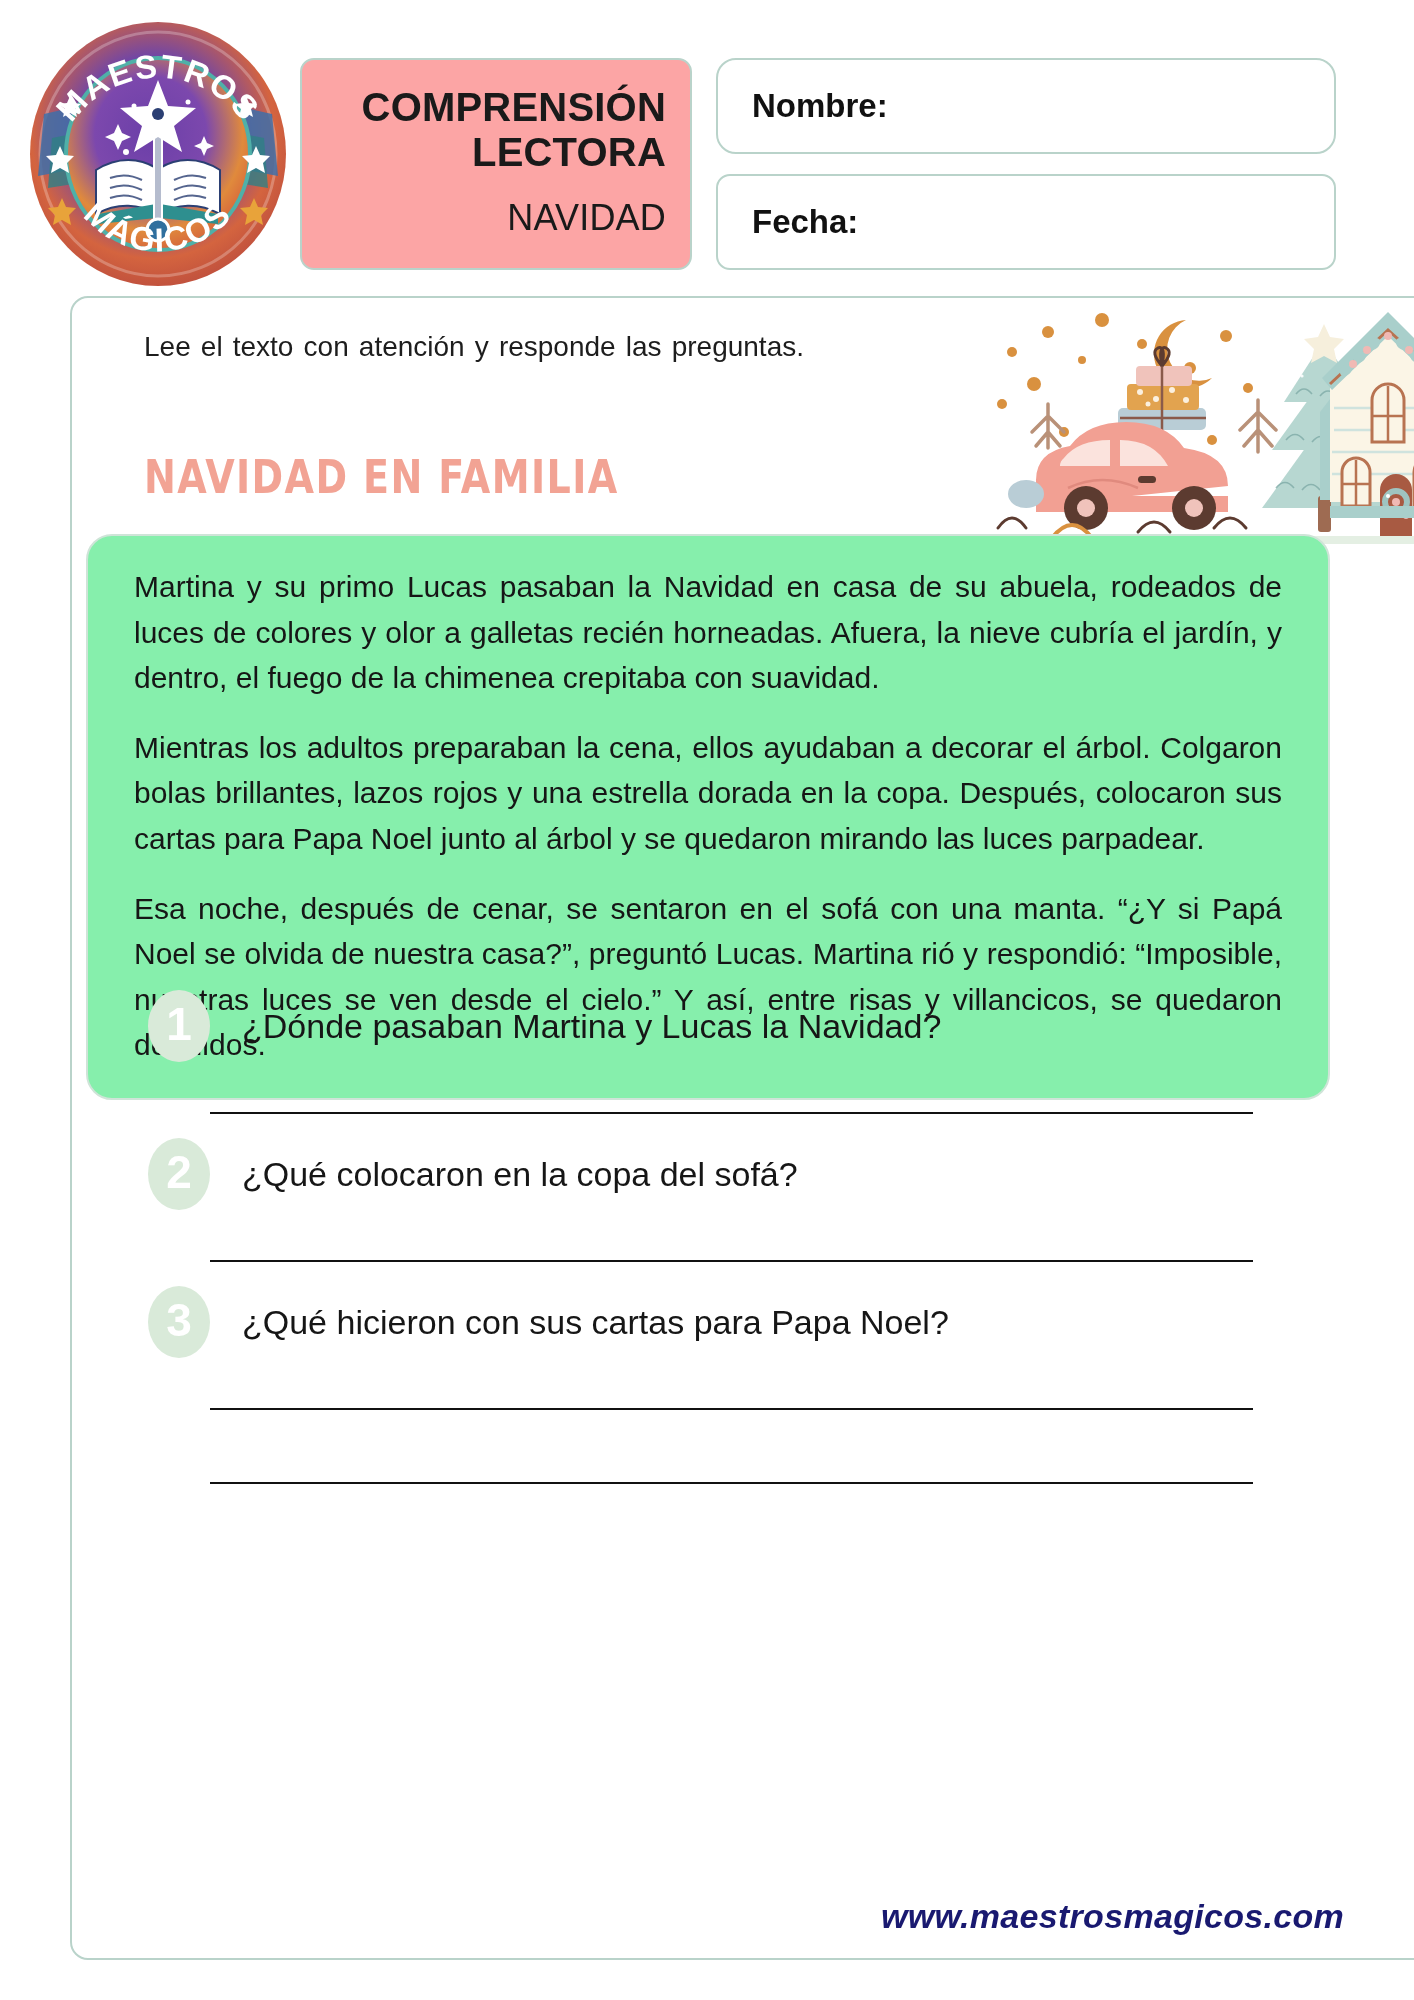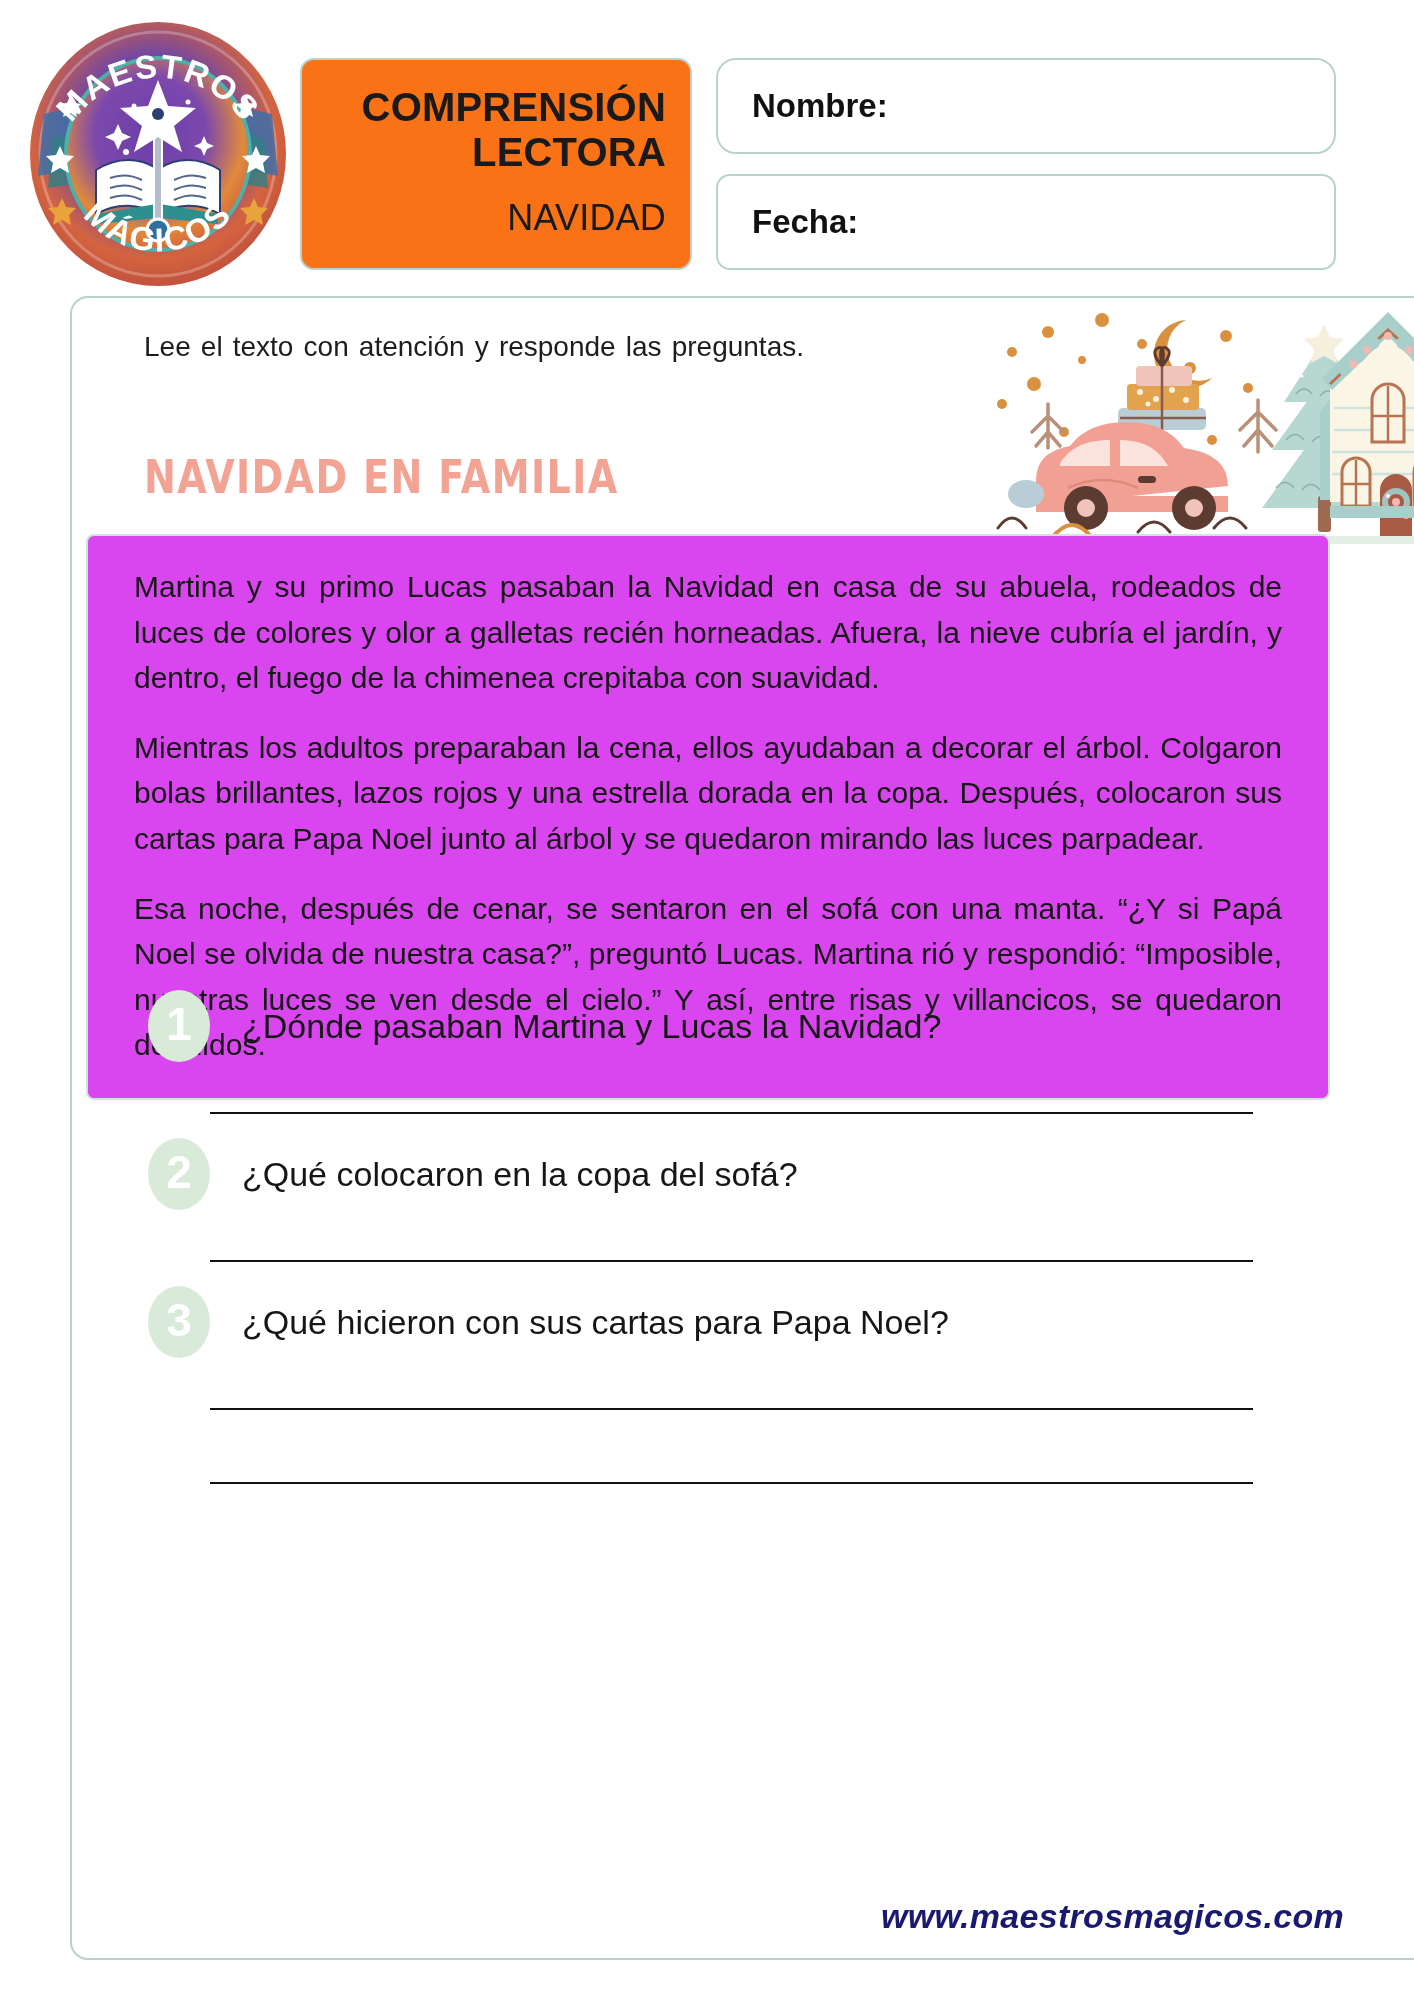--- a/index.html
+++ b/index.html
@@ -48,21 +48,21 @@
     width: 392px;
     height: 212px;
     border: 2px solid #b9d3ca;
     border-radius: 14px;
     box-sizing: border-box;
     display: flex;
     flex-direction: column;
     align-items: flex-end;
     justify-content: center;
     padding: 10px 24px 14px 14px;
-    background: #f97316;
+    background: #fca5a5;
   }
   .title-main {
     font-size: 40px;
     font-weight: 700;
     line-height: 1.12;
     color: #1a1a1a;
     text-align: right;
     letter-spacing: 0.2px;
   }
   .title-sub {
@@ -152,22 +152,22 @@
   .illo svg { display:block; width:468px; height:244px; }
 
   
   .story-box {
     position: absolute;
     left: 14px;
     top: 236px;
     width: 1244px;
     box-sizing: border-box;
     border: 2px solid #cfe4d8;
-    border-radius: 8px;
-    background: #d946ef;
+    border-radius: 26px;
+    background: #86efac;
     padding: 28px 46px 30px 46px;
   }
   .story-p {
     font-size: 30px;
     line-height: 1.52;
     color: #161616;
     text-align: justify;
     text-justify: inter-word;
     margin: 0 0 24px 0;
     font-family: "Liberation Sans Narrow", "Liberation Sans", sans-serif;

